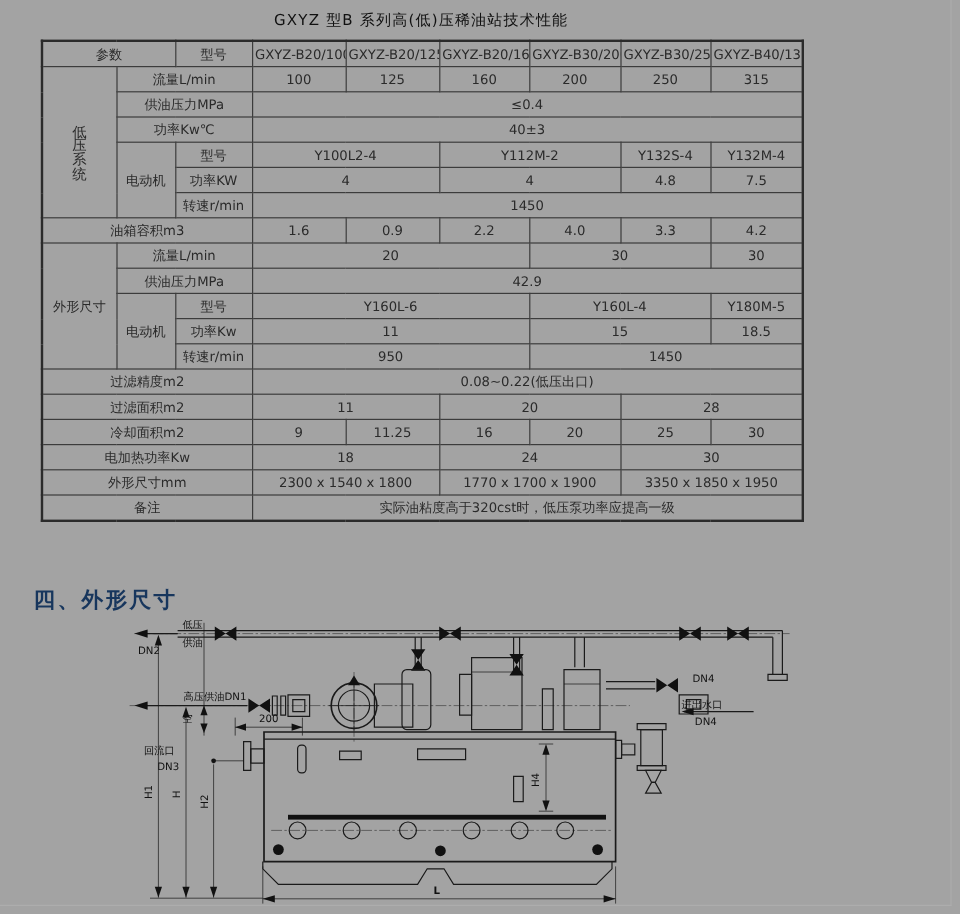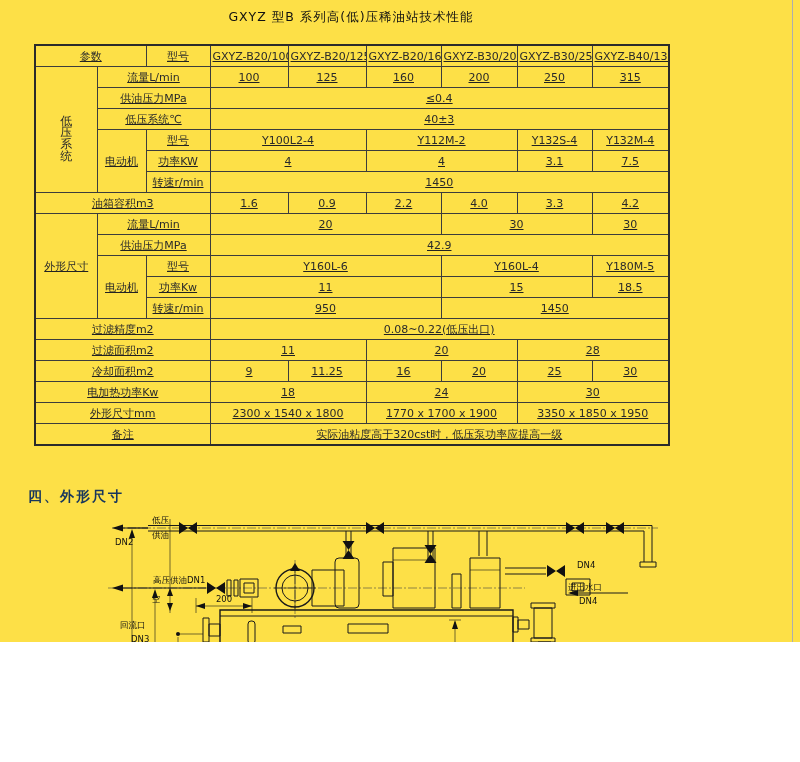--- a/index.html
+++ b/index.html
@@ -1,34 +1,34 @@
 <!DOCTYPE html>
 <html><head>
 <meta charset="utf-8">
 <style>
   html,body{margin:0;padding:0;background:#fff;}
-  .page{position:relative;width:800px;height:642px;background:#fde047;
+  .page{position:relative;width:800px;height:762px;background:#a3a3a3;
         font-family:"DejaVu Sans",sans-serif;color:#222;overflow:hidden;}
   .pborder-r{position:absolute;left:792px;top:0;width:1px;height:755px;background:#adadad;}
   .pborder-b{position:absolute;left:0;top:754px;width:793px;height:1px;background:#adadad;}
 
   .doc-title{position:absolute;left:34px;top:9px;width:634px;text-align:center;
              font-size:12.5px;color:#111;letter-spacing:1px;}
 
-  table.spec{position:absolute;left:34px;top:44px;width:634px;border-collapse:collapse;
-             table-layout:fixed;border:2px solid #2b2b2b;text-decoration:underline;}
+  table.spec{position:absolute;left:34px;top:33px;width:634px;border-collapse:collapse;
+             table-layout:fixed;border:2px solid #2b2b2b;}
   table.spec td{border:1px solid #3c3c3c;font-size:11px;text-align:center;vertical-align:middle;
                 height:20px;padding:0 2px;white-space:nowrap;overflow:hidden;color:#2a2a2a;}
   td.hdr{font-size:11px;}
   .ta-l{text-align:left;padding-left:5px;}
   .ta-r{text-align:right;padding-right:6px;}
   .vwrap{display:inline-block;writing-mode:vertical-lr;text-orientation:upright;
          letter-spacing:11px;font-size:12px;line-height:1;}
 
-  .section-title{position:absolute;left:28px;top:488px;font-size:14px;font-weight:bold;
+  .section-title{position:absolute;left:28px;top:488px;font-size:18px;font-weight:bold;
                  color:#17365d;letter-spacing:2px;}
 
   svg.drawing{position:absolute;left:100px;top:494px;}
   svg.drawing *{vector-effect:non-scaling-stroke;}
   .ln{stroke:#1a1a1a;stroke-width:1;fill:none;}
   .thin{stroke:#1a1a1a;stroke-width:.6;fill:none;}
   .cl{stroke:#444;stroke-width:.6;fill:none;stroke-dasharray:9 2 2 2;}
   .fil{fill:#111;stroke:none;}
   .dtxt{font-family:"DejaVu Sans",sans-serif;font-size:8.5px;fill:#111;}
 </style>
@@ -69,36 +69,36 @@
         <td>160</td>
         <td>200</td>
         <td>250</td>
         <td>315</td>
       </tr>
       <tr>
         <td colspan="2">供油压力MPa</td>
         <td colspan="6">≤0.4</td>
       </tr>
       <tr>
-        <td colspan="2">低压系统℃</td>
+        <td colspan="2">功率Kw℃</td>
         <td colspan="6">40±3</td>
       </tr>
       <tr>
         <td rowspan="3">电动机</td>
         <td>型号</td>
         <td colspan="2">Y100L2-4</td>
         <td colspan="2">Y112M-2</td>
         <td class="ta-l">Y132S-4</td>
         <td>Y132M-4</td>
       </tr>
       <tr>
         <td>功率KW</td>
         <td colspan="2">4</td>
         <td colspan="2">4</td>
-        <td class="ta-l">3.1</td>
+        <td class="ta-l">4.8</td>
         <td>7.5</td>
       </tr>
       <tr>
         <td>转速r/min</td>
         <td colspan="6">1450</td>
       </tr>
       <tr>
         <td colspan="3">油箱容积m3</td>
         <td class="ta-r">1.6</td>
         <td class="ta-l">0.9</td>

